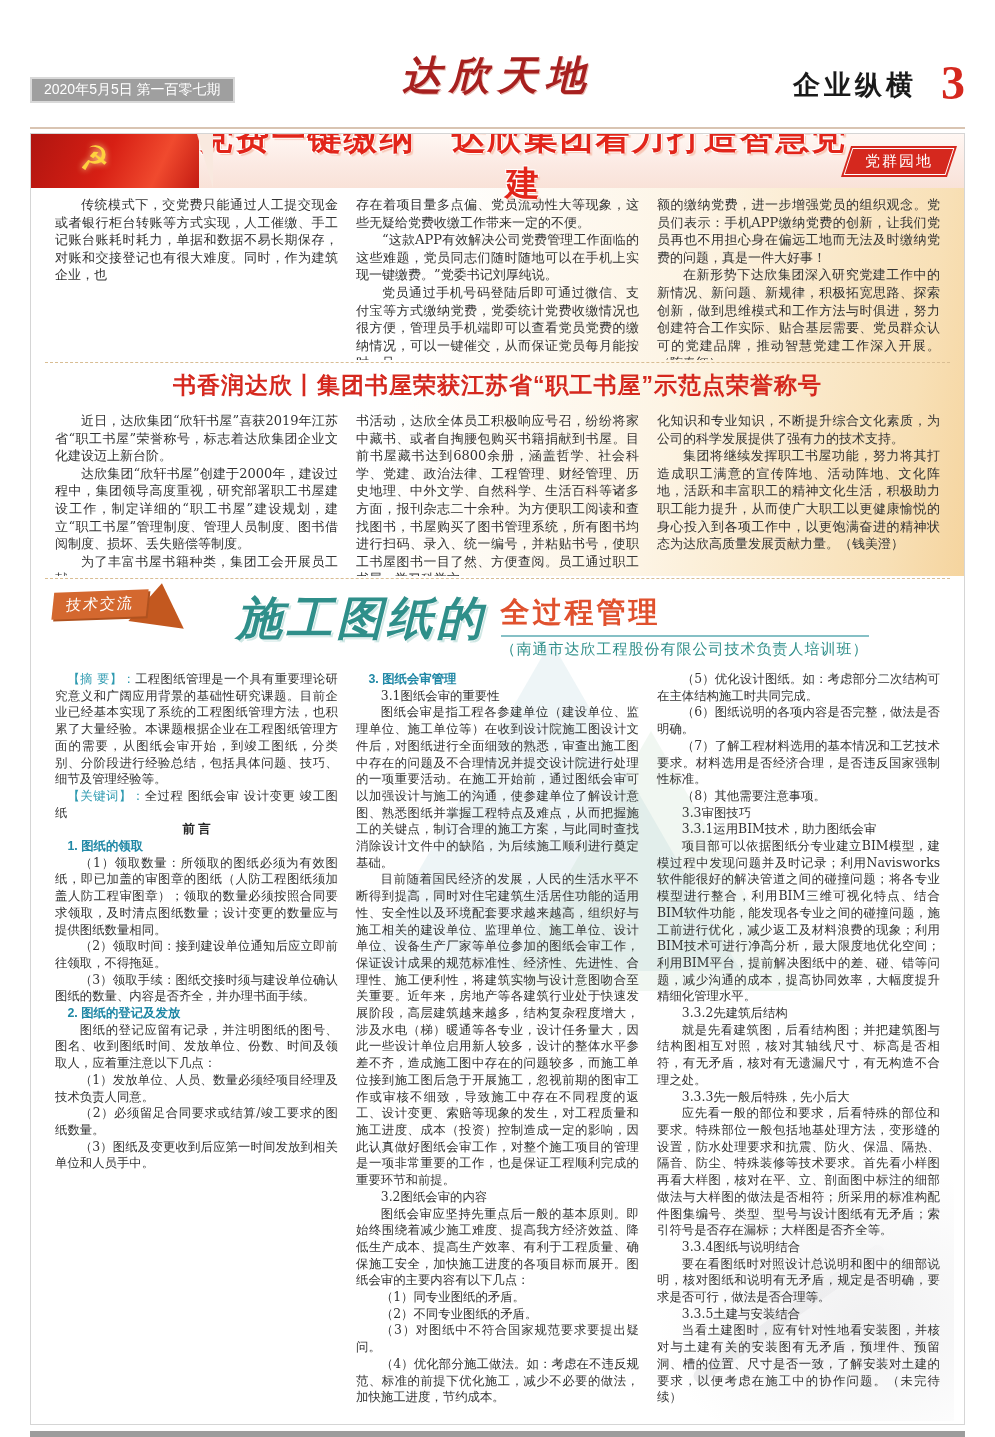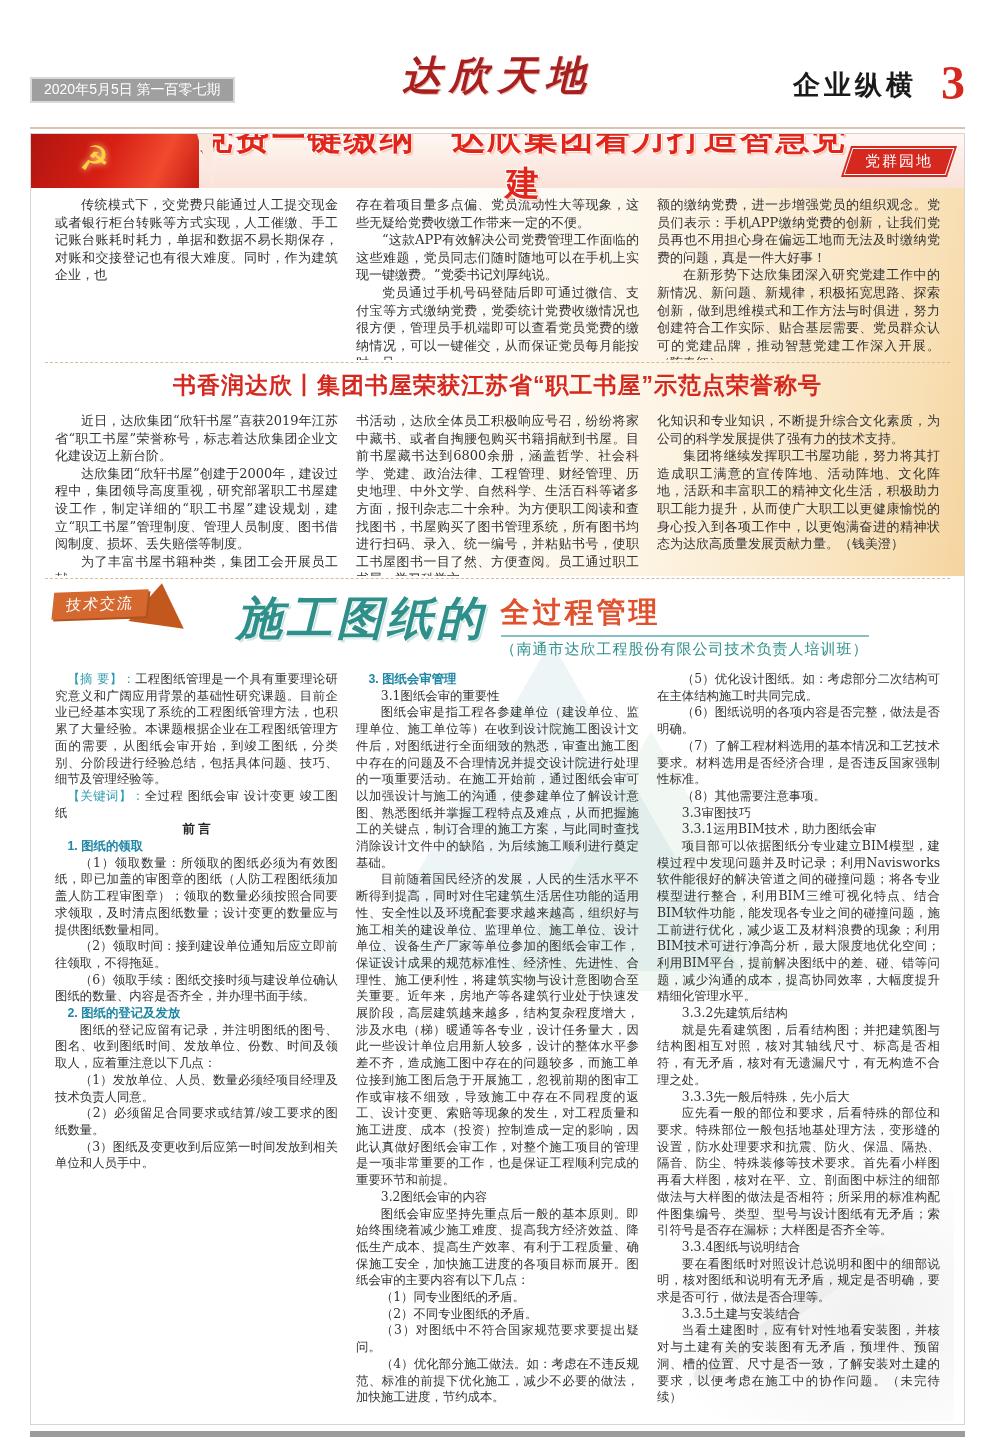--- a/index.html
+++ b/index.html
@@ -175,21 +175,21 @@
     </div>
 
     <div class="cols cols-tech">
       <div class="col">
           <div class="para lab"><span class="lab-key">【摘 要】：</span>工程图纸管理是一个具有重要理论研究意义和广阔应用背景的基础性研究课题。目前企业已经基本实现了系统的工程图纸管理方法，也积累了大量经验。本课题根据企业在工程图纸管理方面的需要，从图纸会审开始，到竣工图纸，分类别、分阶段进行经验总结，包括具体问题、技巧、细节及管理经验等。</div>
           <div class="para lab"><span class="lab-key">【关键词】：</span>全过程 图纸会审 设计变更 竣工图纸</div>
           <div class="para hc">前 言</div>
           <div class="para h">1. 图纸的领取</div>
           <div class="para p">（1）领取数量：所领取的图纸必须为有效图纸，即已加盖的审图章的图纸（人防工程图纸须加盖人防工程审图章）；领取的数量必须按照合同要求领取，及时清点图纸数量；设计变更的数量应与提供图纸数量相同。</div>
           <div class="para p">（2）领取时间：接到建设单位通知后应立即前往领取，不得拖延。</div>
-          <div class="para p">（6）领取手续：图纸交接时须与建设单位确认图纸的数量、内容是否齐全，并办理书面手续。</div>
+          <div class="para p">（3）领取手续：图纸交接时须与建设单位确认图纸的数量、内容是否齐全，并办理书面手续。</div>
           <div class="para h">2. 图纸的登记及发放</div>
           <div class="para p">图纸的登记应留有记录，并注明图纸的图号、图名、收到图纸时间、发放单位、份数、时间及领取人，应着重注意以下几点：</div>
           <div class="para p">（1）发放单位、人员、数量必须经项目经理及技术负责人同意。</div>
           <div class="para p">（2）必须留足合同要求或结算/竣工要求的图纸数量。</div>
           <div class="para p">（3）图纸及变更收到后应第一时间发放到相关单位和人员手中。</div>
         </div>
       <div class="col">
           <div class="para h">3. 图纸会审管理</div>
           <div class="para p">3.1图纸会审的重要性</div>
           <div class="para p">图纸会审是指工程各参建单位（建设单位、监理单位、施工单位等）在收到设计院施工图设计文件后，对图纸进行全面细致的熟悉，审查出施工图中存在的问题及不合理情况并提交设计院进行处理的一项重要活动。在施工开始前，通过图纸会审可以加强设计与施工的沟通，使参建单位了解设计意图、熟悉图纸并掌握工程特点及难点，从而把握施工的关键点，制订合理的施工方案，与此同时查找消除设计文件中的缺陷，为后续施工顺利进行奠定基础。</div>

